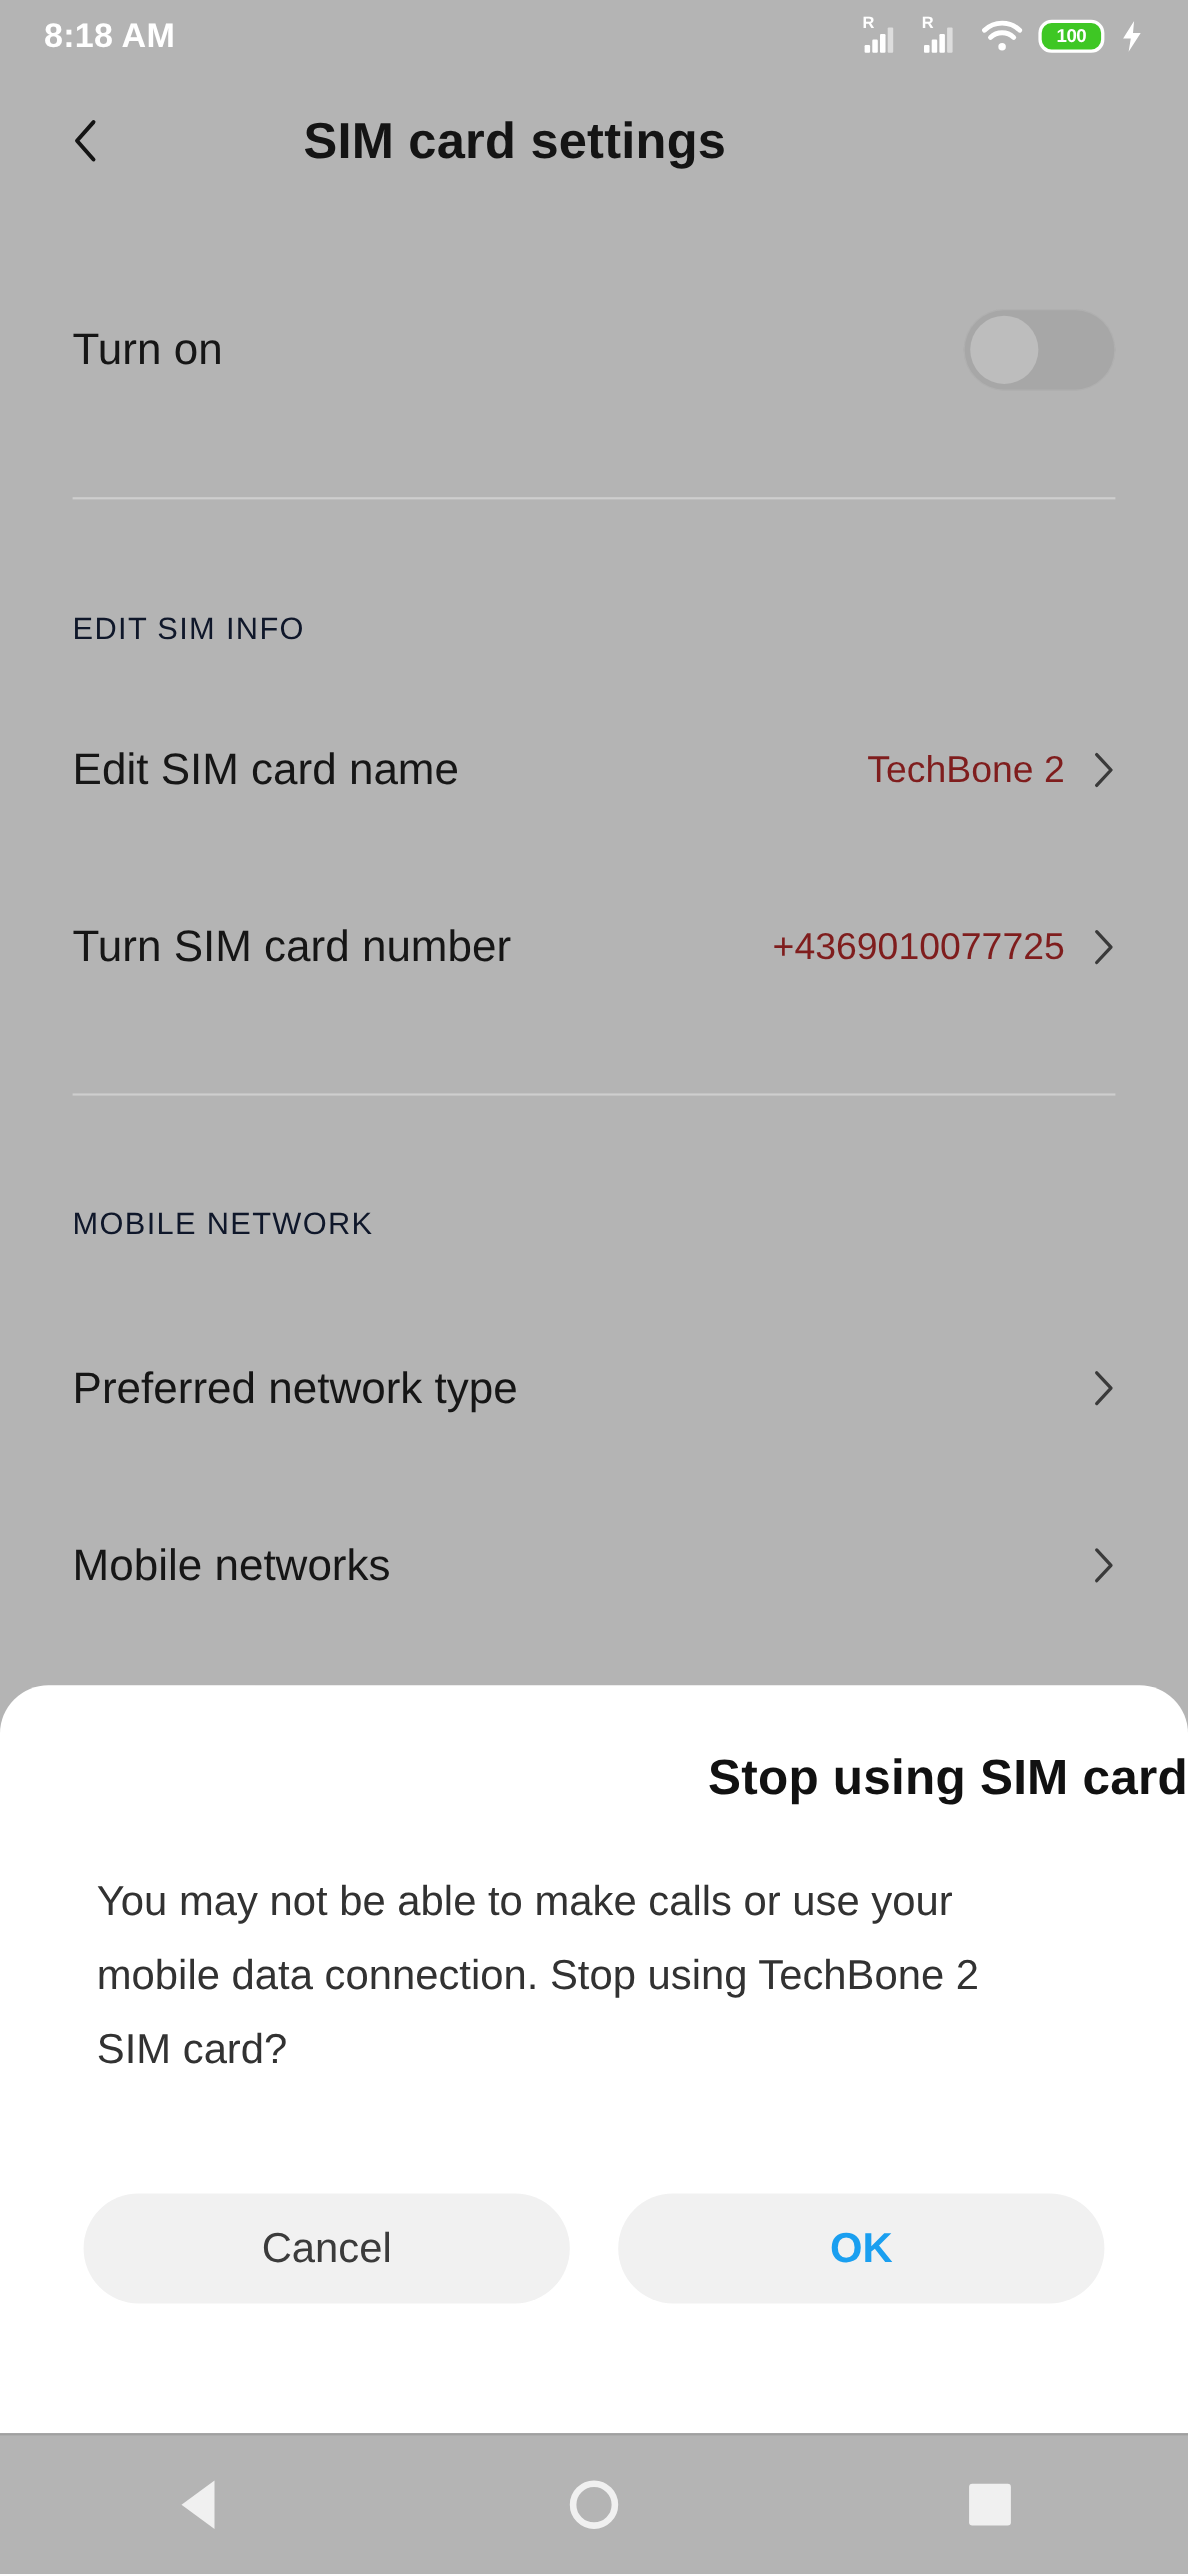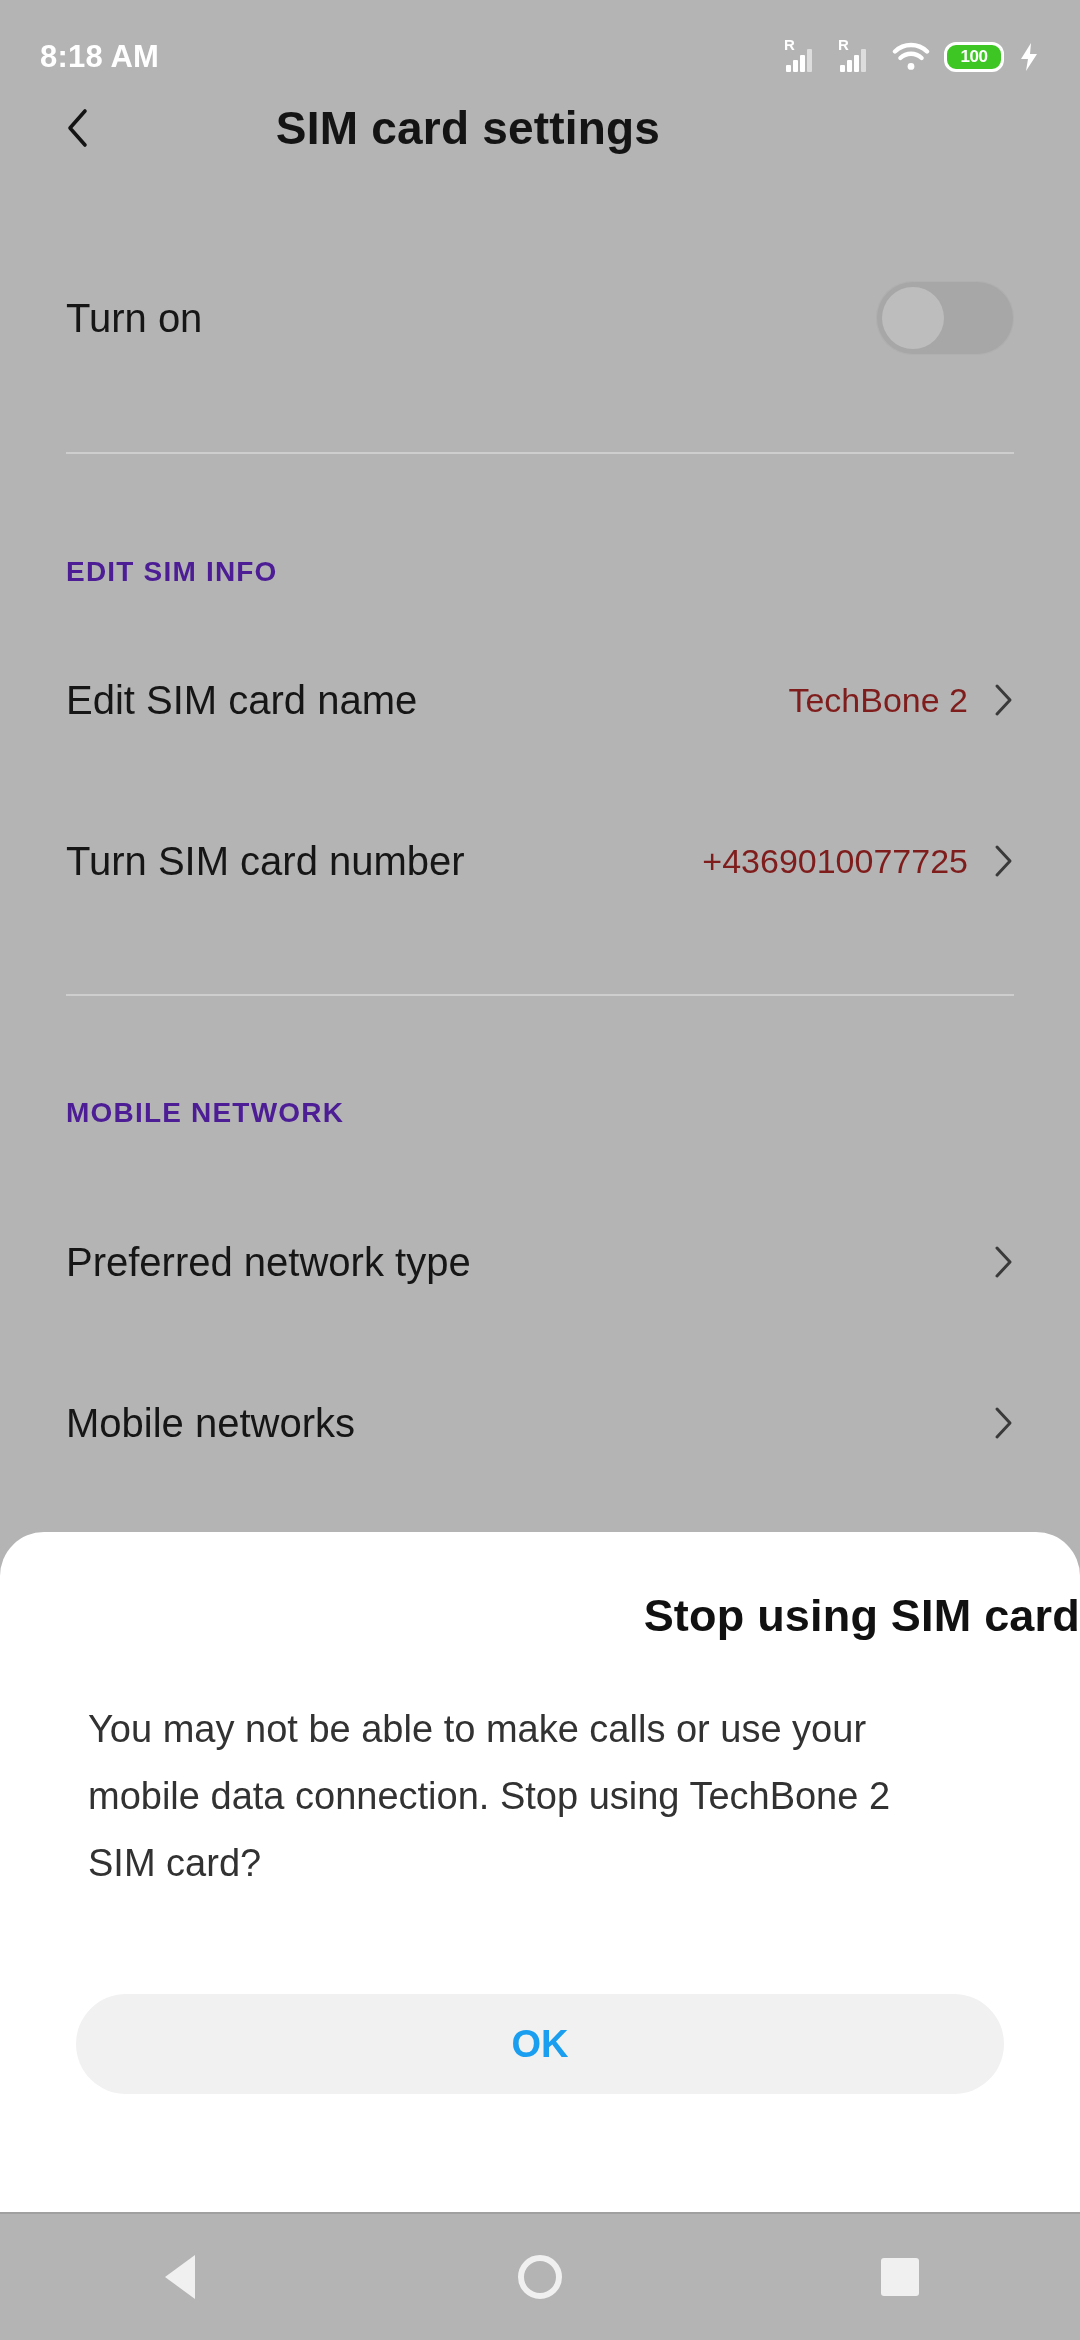--- a/index.html
+++ b/index.html
@@ -32,21 +32,20 @@
   
   #statusbar {
     position: absolute;
     left: 0; top: 0;
     width: 1080px; height: 66px;
     display: flex;
     align-items: center;
     justify-content: space-between;
     padding: 0 40px;
     box-sizing: border-box;
-    margin-top: 24px;
   }
   #clock {
     color: #ffffff;
     font-size: 31px;
     font-weight: bold;
     letter-spacing: .2px;
   }
   #status-icons {
     display: flex;
     align-items: center;
@@ -176,23 +175,23 @@
     left: 66px;
     width: 948px;
     height: 2px;
     background: rgba(255,255,255,.35);
   }
 
   .section-header {
     position: absolute;
     left: 66px;
     font-size: 28px;
-    font-weight: bold;
+    font-weight: normal;
     letter-spacing: 1.2px;
-    color: #4c1d95;
+    color: #0f172a;
   }
 
   
   #scrim {
     position: absolute;
     left: 0; top: 0;
     width: 1080px; height: 2212px;
     background: rgba(0,0,0,0);
     pointer-events: none;
   }
@@ -406,20 +405,21 @@
     </div>
 
   </div>
 
   <div id="scrim"></div>
 
   <div id="dialog">
     <div id="dialog-title">Stop using SIM card</div>
     <div id="dialog-message">You may not be able to make calls or use your mobile data connection. Stop using TechBone 2 SIM card?</div>
     <div id="dialog-buttons">
+      <button class="dlg-btn" id="btn-cancel">Cancel</button>
       <button class="dlg-btn" id="btn-ok">OK</button>
     </div>
   </div>
 
   <div id="navbar">
     <div class="nav-btn">
       <span class="nav-back"></span>
     </div>
     <div class="nav-btn">
       <span class="nav-home"></span>

